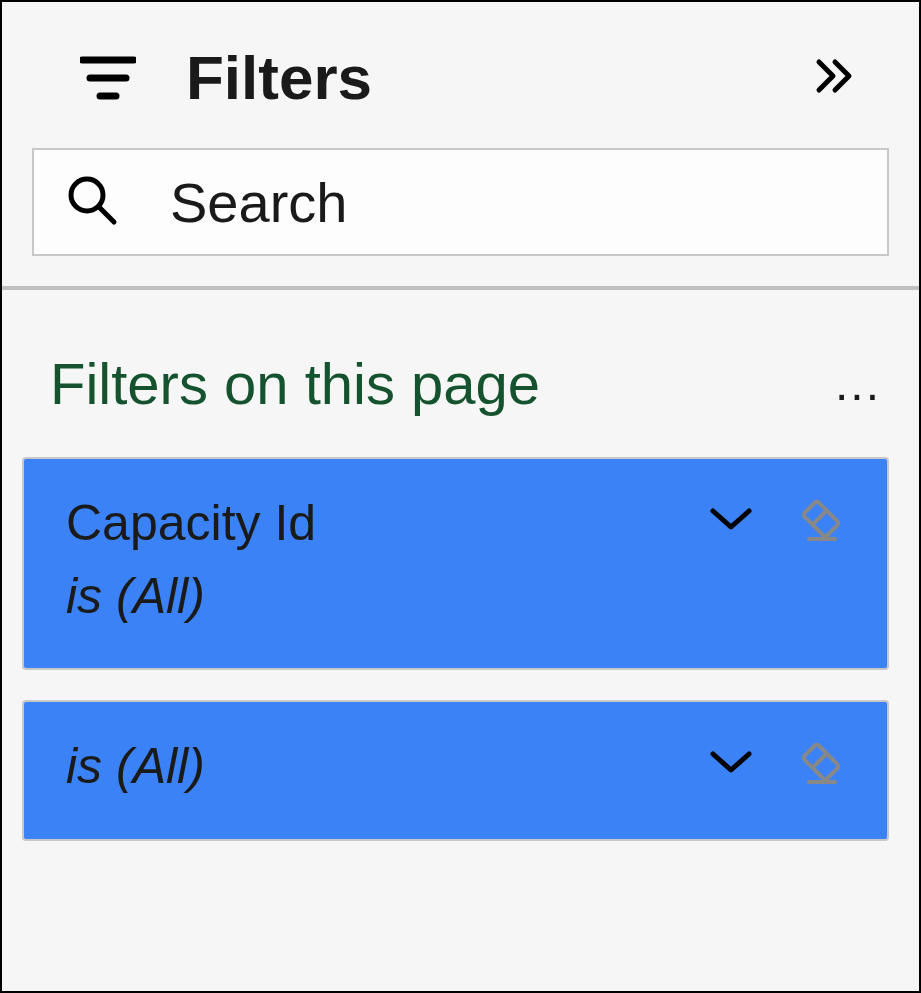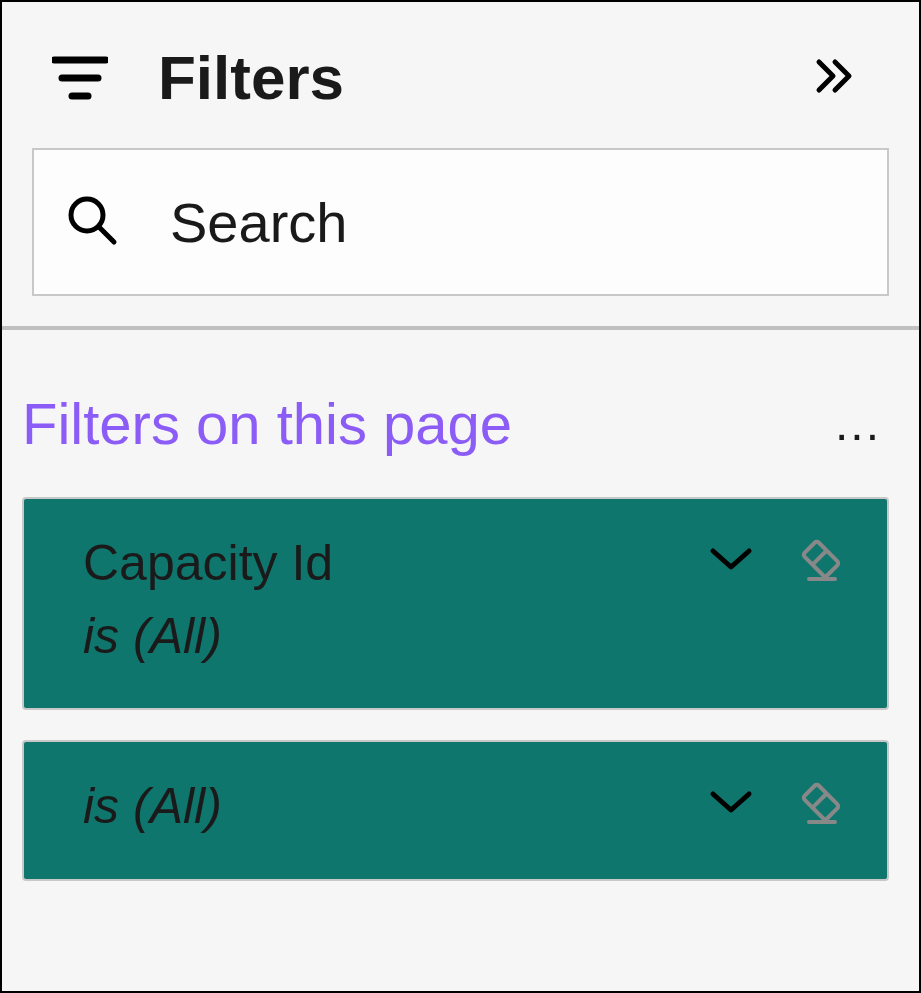--- a/index.html
+++ b/index.html
@@ -8,21 +8,21 @@
       font-family: "Segoe UI", -apple-system, sans-serif;
       background: #f6f6f6;
       border: 2px solid #000;
       color: #1a1a1a;
     }
     .panel { display: flex; flex-direction: column; height: 100%; }
 
     .header {
       display: flex;
       align-items: center;
-      padding: 40px 50px 10px 50px;
+      padding: 40px 50px 10px 78px;
     }
     .header .title {
       font-size: 62px;
       font-weight: 700;
       margin-left: 50px;
       flex: 1;
     }
     .collapse-btn {
       display: flex;
       align-items: center;
@@ -34,21 +34,21 @@
     .filter-icon svg { display: block; }
 
     .search-wrap {
       padding: 25px 30px 30px 30px;
     }
     .search-box {
       display: flex;
       align-items: center;
       border: 2px solid #c8c8c8;
       background: #fdfdfd;
-      height: 148px;
+      height: 108px;
       padding: 0 30px;
     }
     .search-box input {
       border: none;
       outline: none;
       background: transparent;
       font-size: 56px;
       font-family: inherit;
       color: #1a1a1a;
       width: 100%;
@@ -66,36 +66,37 @@
     }
     .section-head {
       display: flex;
       align-items: center;
       margin-bottom: 40px;
     }
     .section-title {
       font-size: 58px;
       font-weight: 400;
       flex: 1;
-      color: #8b5cf6;
+      color: #14532d;
+      margin-left: 28px;
     }
     .more-btn {
       font-size: 48px;
       line-height: 0.5;
       letter-spacing: 2px;
       color: #1a1a1a;
       cursor: pointer;
       padding: 10px 8px;
     }
 
     .card {
-      background: #0f766e;
+      background: #3b82f6;
       border: 2px solid #c8c8c8;
       border-radius: 4px;
-      padding: 28px 40px 36px 59px;
+      padding: 28px 40px 36px 42px;
       margin-bottom: 30px;
       display: flex;
       align-items: flex-start;
     }
     .card-text { flex: 1; }
     .card-name { font-size: 50px; font-weight: 400; line-height: 1.45; }
     .card-status { font-size: 50px; font-weight: 400; line-height: 1.45; font-style: italic; }
     .card-actions {
       display: flex;
       align-items: center;

